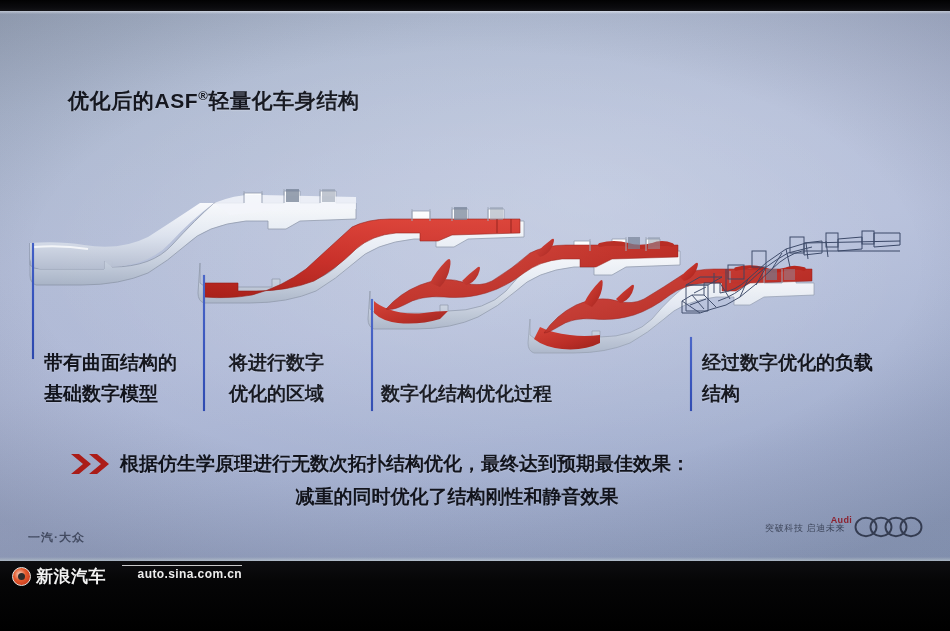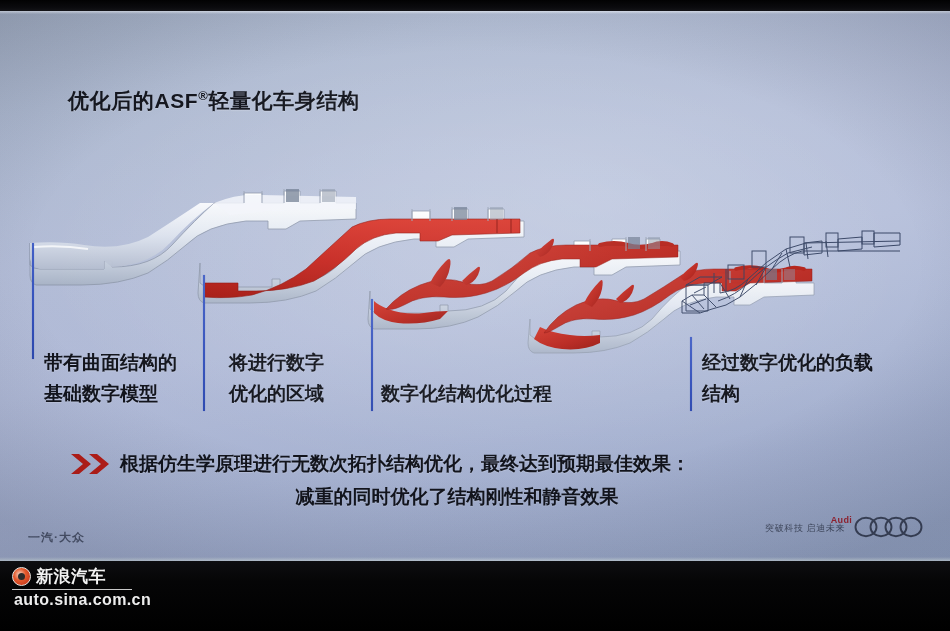--- a/index.html
+++ b/index.html
@@ -151,22 +151,22 @@
     color: #9e2430;
     letter-spacing: 0.3px;
   }
   .audi-rings { display: block; }
 
   
   .watermark {
     position: absolute;
     left: 12px; top: 565px;
     display: flex;
-    flex-direction: column;
-    gap: 1px;
+    flex-direction: row;
+    gap: 16px;
   }
   .wm-row { display: flex; align-items: center; gap: 5px; }
   .wm-eye {
     width: 19px; height: 19px;
     border-radius: 50%;
     background: radial-gradient(circle at 40% 38%, #f4d8c8 0%, #e3592c 40%, #bb2b16 100%);
     border: 1.5px solid #e8e3de;
     box-sizing: border-box;
     position: relative;
     flex: 0 0 auto;
@@ -180,29 +180,29 @@
     background: #2b2b2b;
   }
   .wm-name {
     font-size: 17px;
     font-weight: 700;
     color: #f2f2f2;
     letter-spacing: 0.5px;
     text-shadow: 0 1px 1px rgba(0,0,0,0.9);
   }
   .wm-url {
-    font-size: 16px;
+    font-size: 12px;
     font-weight: 700;
     color: #ededed;
     letter-spacing: 0.4px;
     padding-left: 2px;
     border-top: 1px solid rgba(235,235,235,0.85);
     padding-top: 1px;
     width: 118px;
-    text-align: left;
+    text-align: right;
   }
 
   svg { display: block; }
 </style>
 </head>
 <body>
 
 <div id="stage">
 
   <div class="bar-top"></div>

